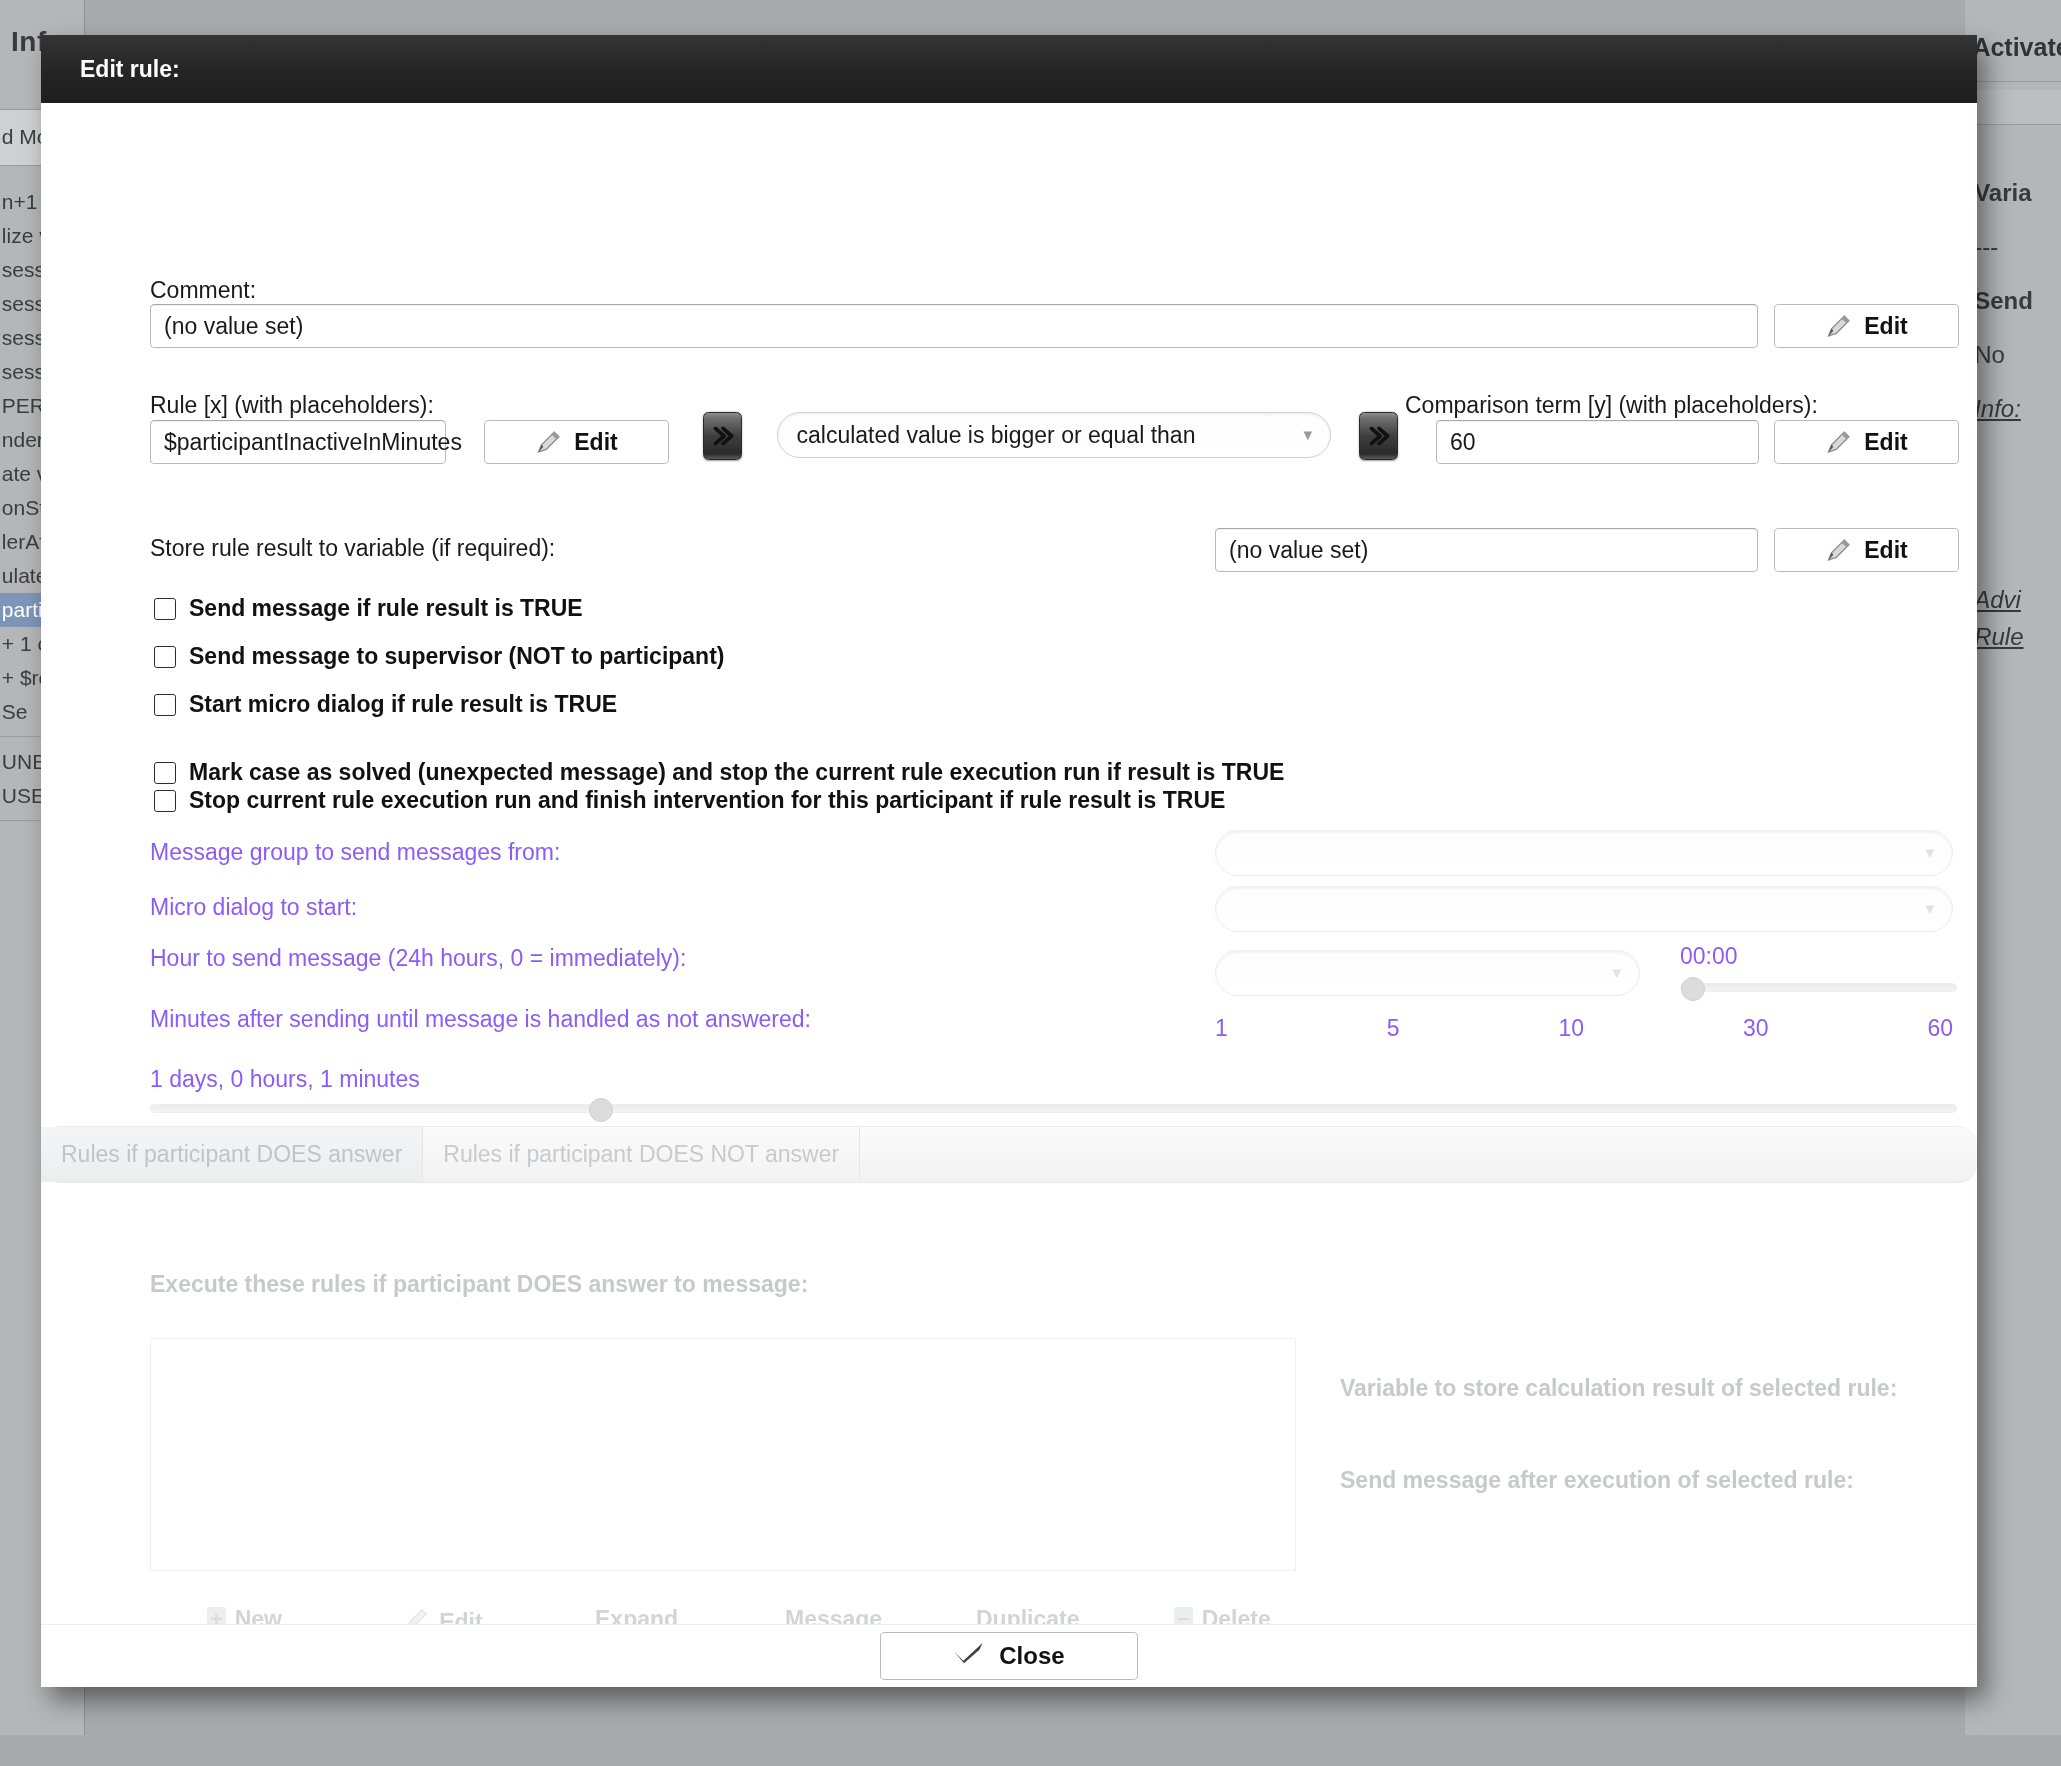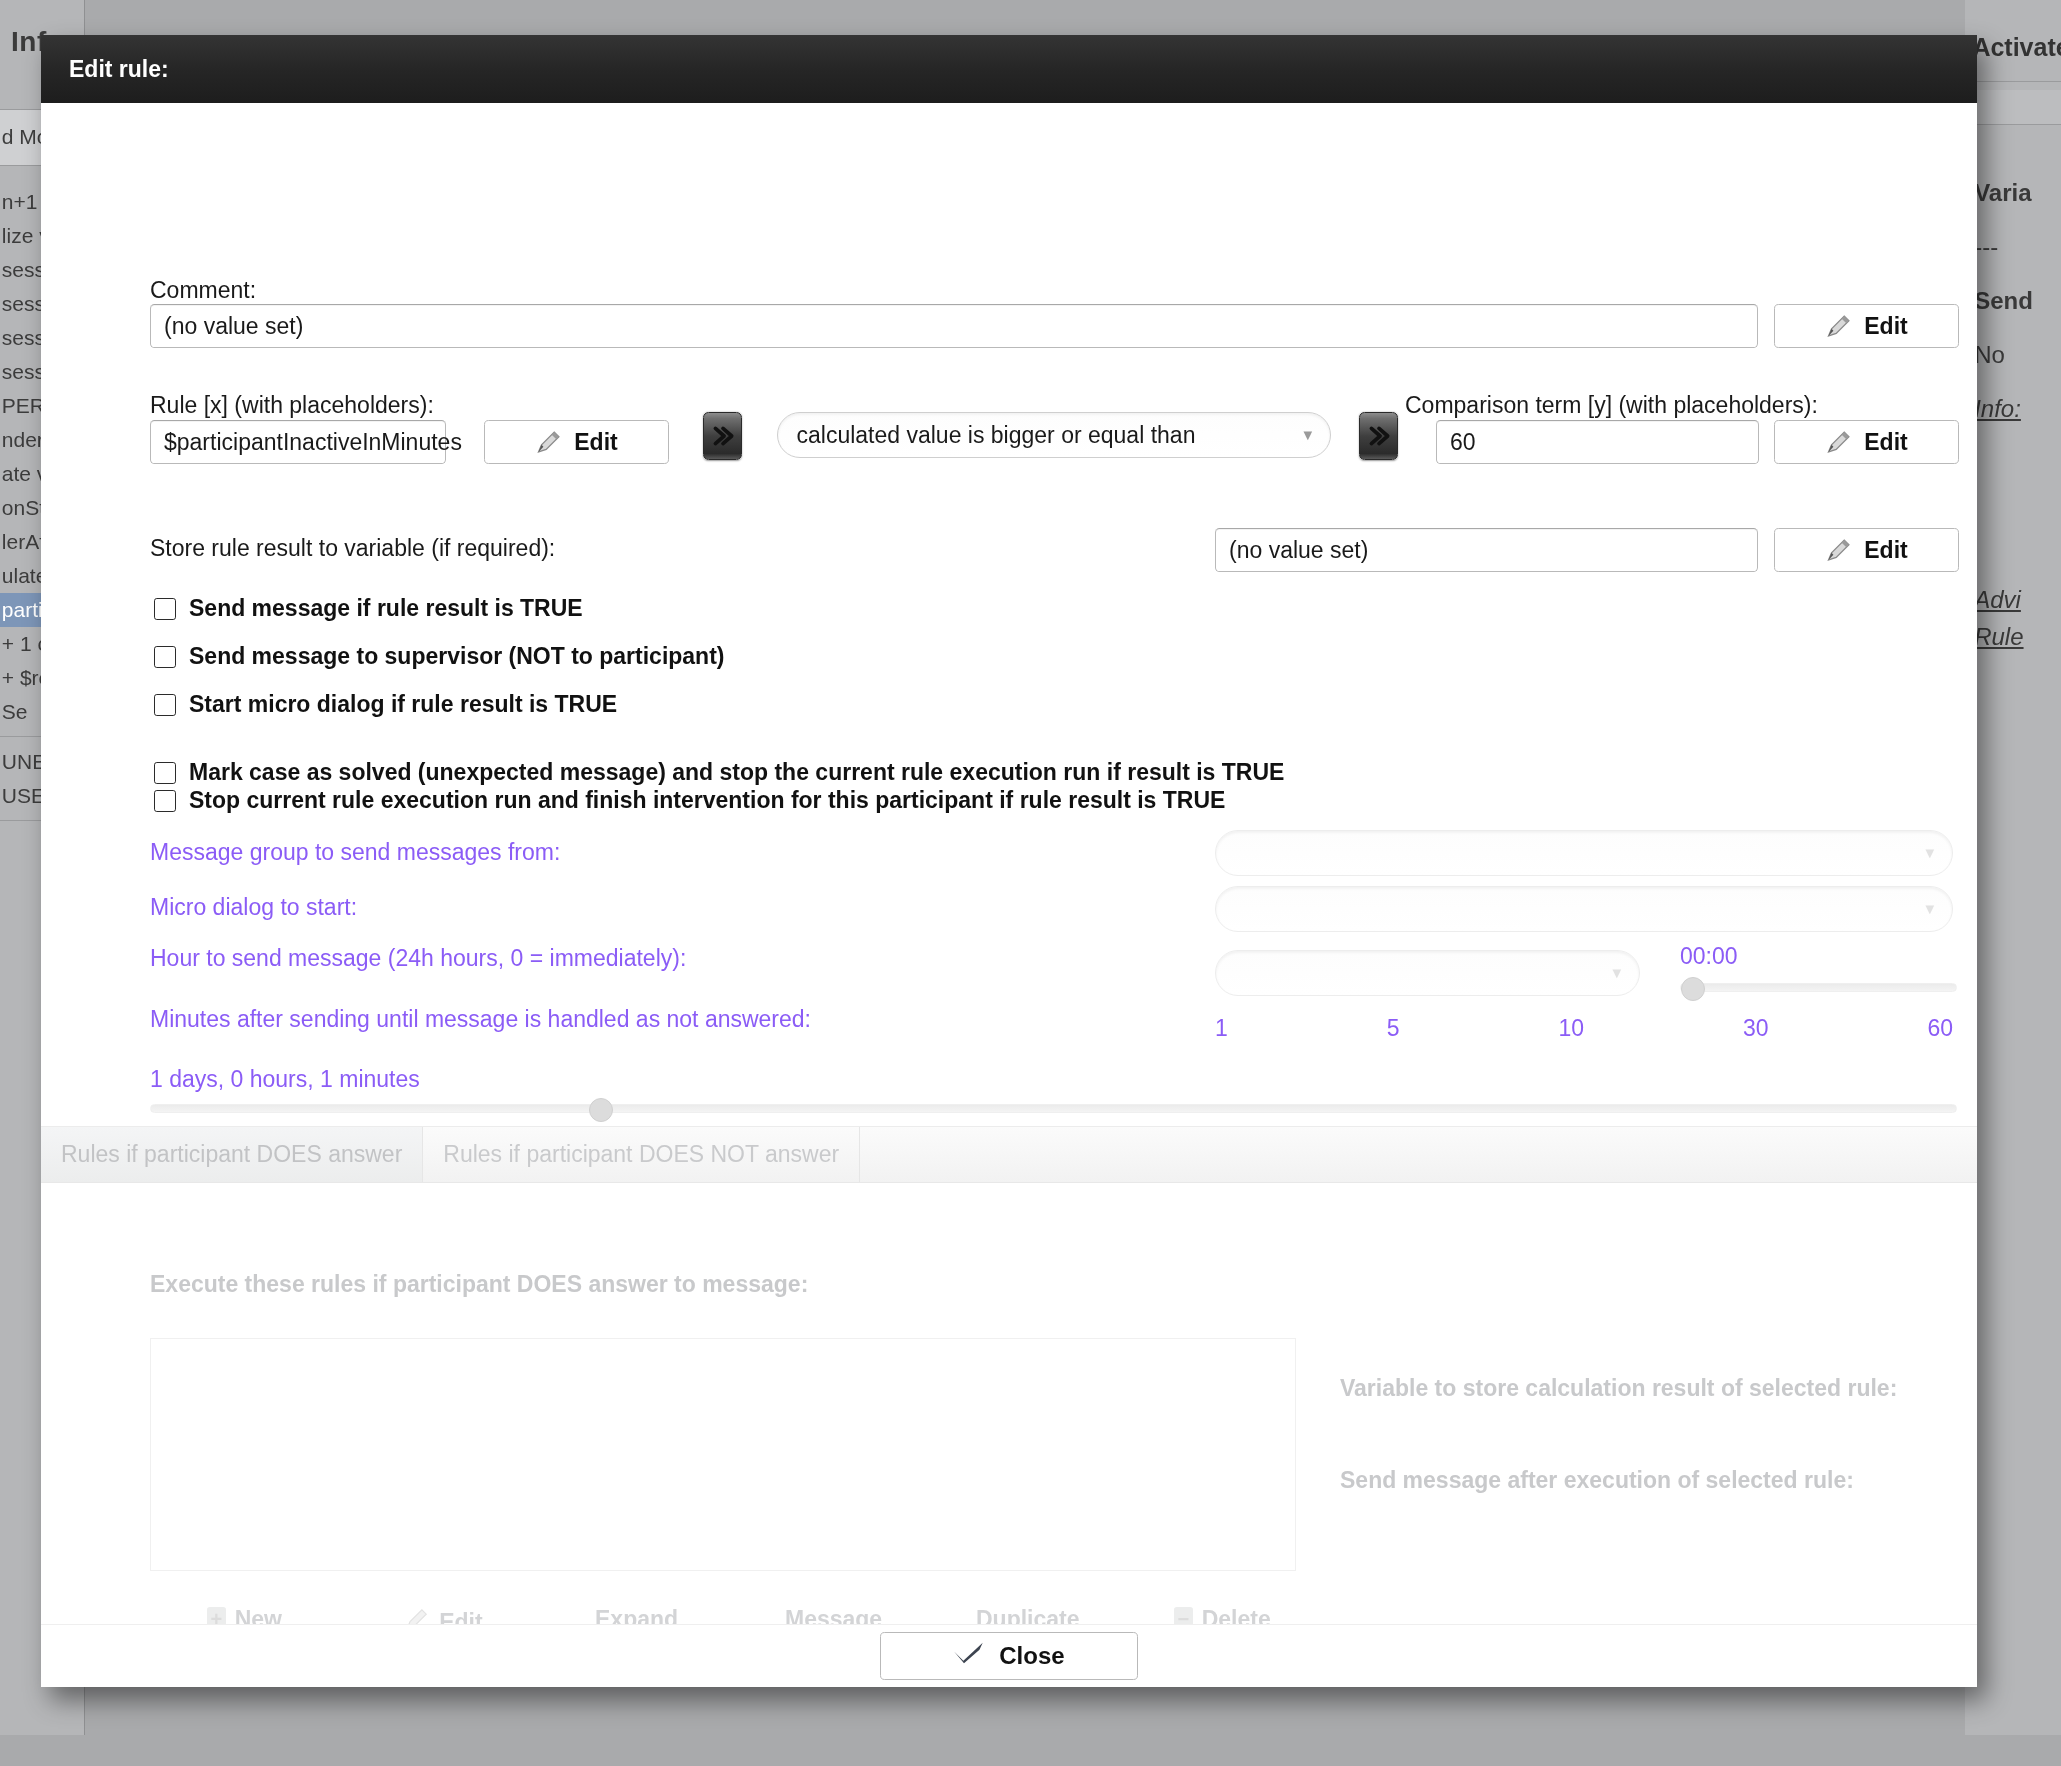--- a/index.html
+++ b/index.html
@@ -75,21 +75,21 @@
     left: 41px; top: 35px;
     width: 1936px; height: 1652px;
     background: #ffffff;
     box-shadow: 9.2px 13px 24px rgba(0,0,0,.45);
   }
   #modal-header {
     height: 68px;
     background: linear-gradient(to bottom, #343434 0%, #262626 50%, #1d1d1d 100%);
     color: #ffffff;
     display: flex; align-items: center;
-    padding-left: 28px;
+    padding-left: 39px;
     font-size: 23px; font-weight: bold;
   }
   #modal-body {
     position: relative;
     height: 1521px;
     overflow: hidden;
   }
 
   .lbl { font-size: 23px; color: #1a1a1a; white-space: nowrap; }
   .lbl-dim { font-size: 23px; color: #8b5cf6; white-space: nowrap; }
@@ -168,21 +168,21 @@
     background: #dcdcdc; border: 0.9px solid #d0d0d0;
     cursor: pointer;
   }
 
   
   #tabbar {
     position: absolute; left: 0; right: 0; top: 1023px; height: 57px;
     background: linear-gradient(to bottom,#fbfbfb,#f2f2f2);
     border-top: 0.9px solid #ececec;
     border-bottom: 0.9px solid #e8e8e8;
-    display: flex; align-items: stretch;
+    display: flex; align-items: stretch; border-radius: 19px;
   }
   .tab {
     display: flex; align-items: center;
     padding: 0 20px;
     font-size: 23px; color: #c9cacc;
     border-right: 0.9px solid #e6e6e6;
     cursor: pointer;
     white-space: nowrap;
   }
   .tab.active { background: linear-gradient(to bottom,#f4f5f6,#eceded); color: #c2c3c5; }

